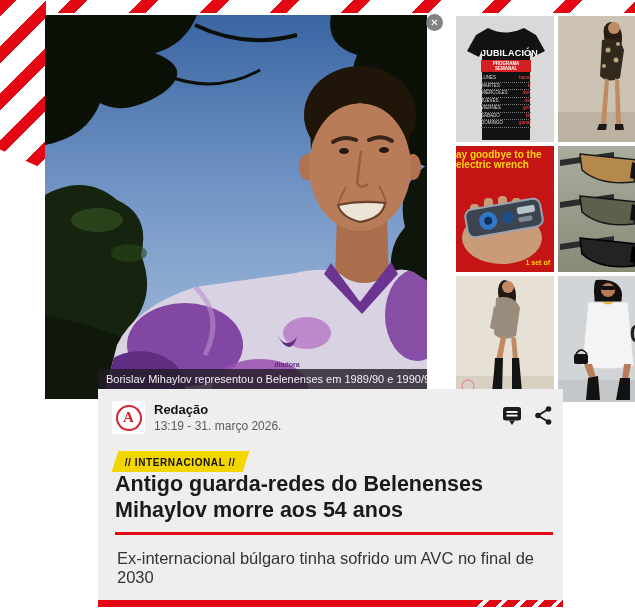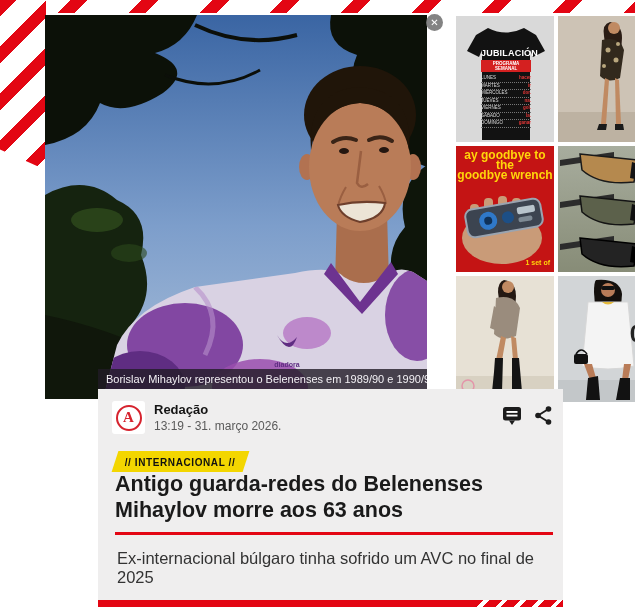--- a/index.html
+++ b/index.html
@@ -28,22 +28,22 @@
   
   .tile1{background:#d9d9d9;}
   .tee-text{position:absolute;left:25px;top:32px;width:50px;text-align:center;color:#fff;}
   .tee-title{font-size:9px;font-weight:800;letter-spacing:.2px;}
   .tee-banner{background:#d42020;color:#fff;font-size:4.5px;font-weight:700;margin:2px 0 3px;padding:1px 0;}
   .tee-row{display:flex;justify-content:space-between;border-bottom:.5px dotted #777;
     font-size:4.5px;line-height:6.5px;color:#ddd;}
   .tee-row b{color:#e23737;font-weight:700;}
   
   .tile3{background:#c41414;}
-  .wrench-txt{position:absolute;left:0;top:4px;width:100%;text-align:center;color:#ffd60a;
-    font-size:12px;font-weight:800;line-height:10px;}
+  .wrench-txt{position:absolute;left:0;top:4px;width:100%;color:#ffd60a;
+    font-size:10px;font-weight:800;line-height:10px;}
   .wrench-set{position:absolute;right:4px;bottom:6px;color:#ffd60a;font-size:7px;font-weight:700;}
   
   .num07{position:absolute;left:0;top:44px;width:100%;text-align:center;color:#222;
     font-size:24px;font-weight:800;letter-spacing:1px;font-family:"Liberation Sans",sans-serif;padding-left:36px;}
   
   .card{position:absolute;left:98px;top:389px;width:465px;height:212px;background:#efeeee;}
   .logo{position:absolute;left:14px;top:12px;width:33px;height:33px;background:#fff;border-radius:3px;
     display:flex;align-items:center;justify-content:center;cursor:pointer;}
   .logo-circle{width:26px;height:26px;border:2.5px solid #d6232e;border-radius:50%;
     display:flex;align-items:center;justify-content:center;box-sizing:border-box;}
@@ -197,21 +197,21 @@
           <rect x="10" y="58" width="76" height="28" rx="7" fill="#3c4450" stroke="#9aa4b0" stroke-width="2"></rect>
           <circle cx="32" cy="72" r="9" fill="#2f78c8"></circle>
           <circle cx="32" cy="72" r="4" fill="#0f3158"></circle>
           <circle cx="52" cy="72" r="6" fill="#1d4f86"></circle>
           <rect x="62" y="64" width="18" height="7" rx="2" fill="#b8c4cc"></rect>
           <rect x="62" y="74" width="14" height="5" rx="2" fill="#7e8a94"></rect>
         </g>
       </svg>
       <div class="wrench-txt">
         <div>ay goodbye to the</div>
-        <div>goodbye wrench</div>
+        <div>electric wrench</div>
       </div>
       <div class="wrench-set">1 set of</div>
     </div>
 
     <div class="tile t-r1 t-c1">
       <svg width="100" height="126" viewBox="0 0 100 126">
         <defs>
             <linearGradient id="bg4" x1="0" y1="0" x2="0" y2="1">
           <stop offset="0" stop-color="#a8ad9e"></stop>
               <stop offset="1" stop-color="#878c77"></stop>
@@ -298,22 +298,22 @@
         <circle cx="5" cy="10.5" r="2.8" fill="#1c1c1c"></circle>
         <circle cx="15.5" cy="4" r="2.8" fill="#1c1c1c"></circle>
         <circle cx="15.5" cy="17" r="2.8" fill="#1c1c1c"></circle>
       </svg>
     </button>
 
     <button class="tag">
       <span>// INTERNACIONAL //</span>
     </button>
 
-    <h1 class="headline">Antigo guarda-redes do Belenenses Mihaylov morre aos 63 anos</h1>
+    <h1 class="headline">Antigo guarda-redes do Belenenses Mihaylov morre aos 54 anos</h1>
     <div class="rule"></div>
-    <div class="subhead">Ex-internacional búlgaro tinha sofrido um AVC no final de 2025</div>
+    <div class="subhead">Ex-internacional búlgaro tinha sofrido um AVC no final de 2030</div>
   </div>
 
   <div class="bottom-bar">
     <div class="bar-slashes"></div>
   </div>
 
 </div>
 
 </body></html>

